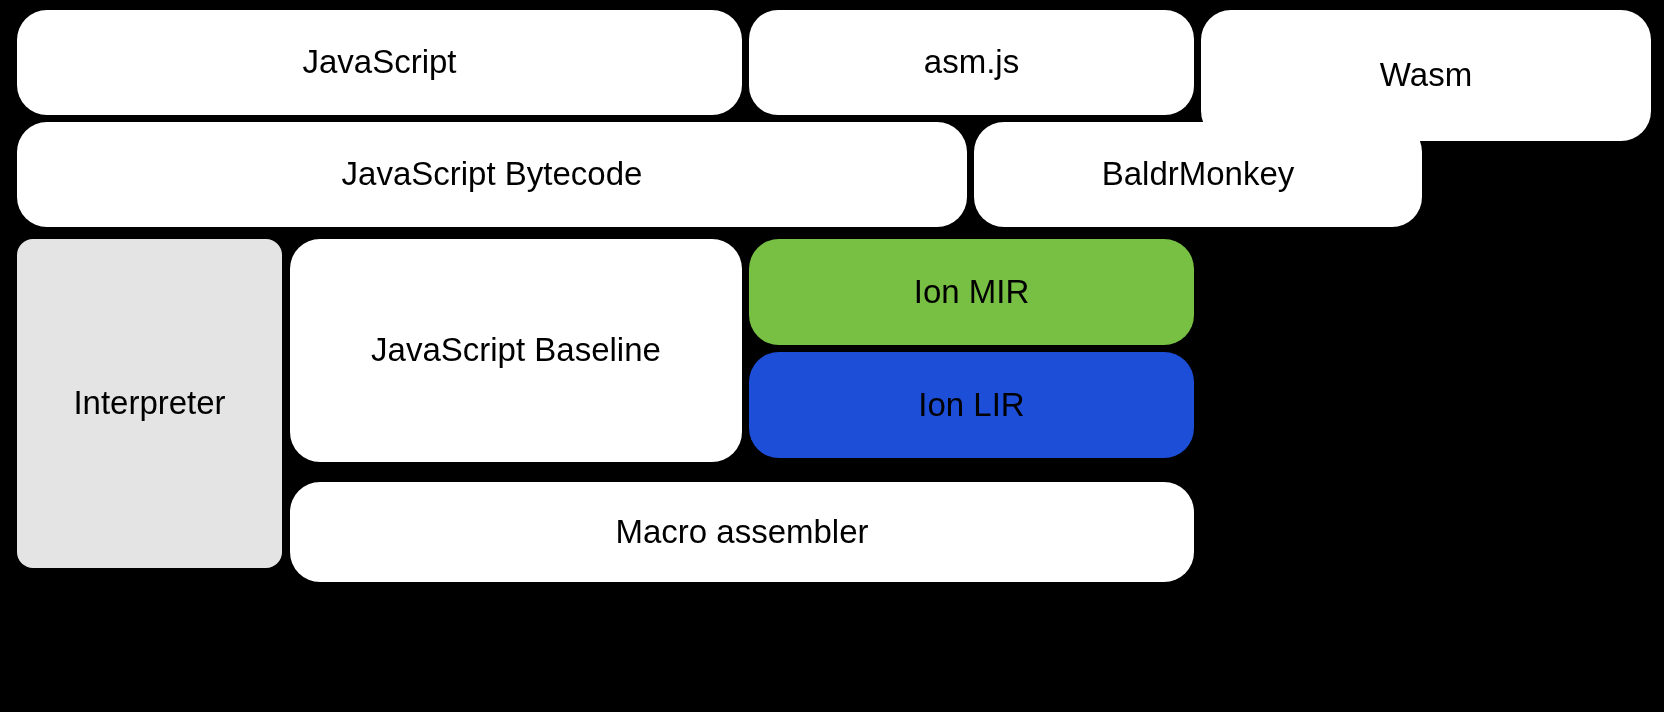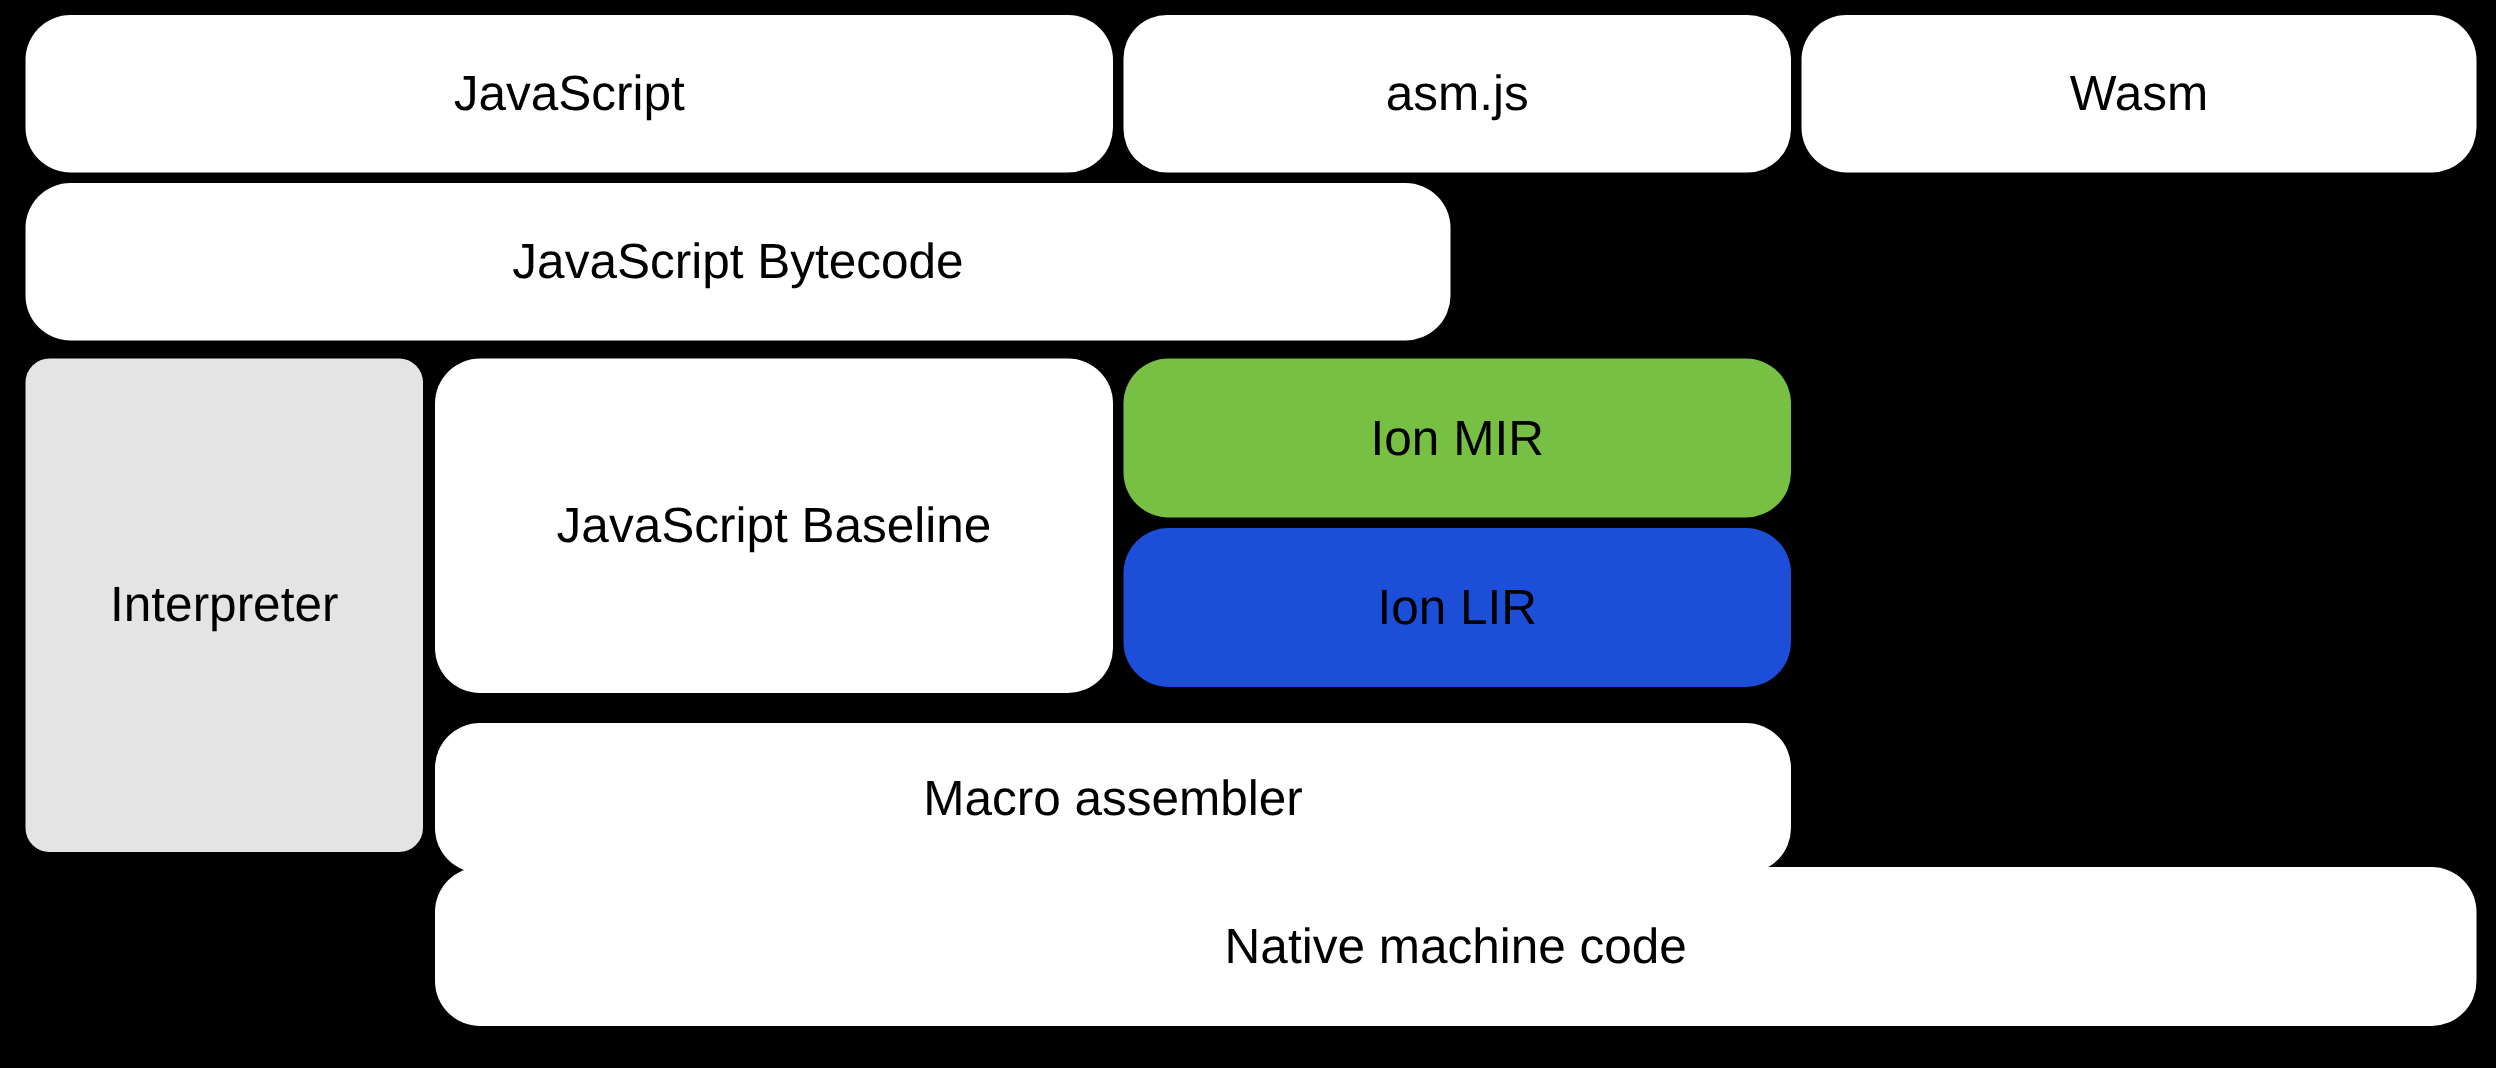--- a/index.html
+++ b/index.html
@@ -26,21 +26,21 @@
     color: #000000;
     line-height: 1.18;
     box-sizing: border-box;
   }
   .label { display: inline-block; }
   .label.narrow { max-width: 320px; }
 
   
   #n-javascript   { left: 17px;   top: 10px;  width: 725px;  height: 105px; }
   #n-asmjs        { left: 749px;  top: 10px;  width: 445px;  height: 105px; }
-  #n-wasm         { left: 1201px; top: 10px;  width: 450px;  height: 105px; }
+  #n-wasm         { left: 1201px; top: 10px;  width: 450px;  height: 131px; }
 
   
   #n-bytecode     { left: 17px;   top: 122px; width: 950px;  height: 105px; }
   #n-baldrmonkey  { left: 974px;  top: 122px; width: 448px;  height: 105px; }
 
   
   #n-interpreter  { left: 17px;   top: 239px; width: 265px;  height: 329px; border-radius: 16px; }
   #n-baseline     { left: 290px;  top: 239px; width: 452px;  height: 223px; }
   #n-ionmir       { left: 749px;  top: 239px; width: 445px;  height: 106px; }
   #n-ionlir       { left: 749px;  top: 352px; width: 445px;  height: 106px; }
@@ -64,20 +64,23 @@
   </div>
 
   <div class="node" id="n-wasm" style="background: rgb(255, 255, 255);">
     <span class="label">Wasm</span>
   </div>
 
   <div class="node" id="n-bytecode" style="background: rgb(255, 255, 255);">
     <span class="label">JavaScript Bytecode</span>
   </div>
 
+  <div class="node" id="n-baldrmonkey" style="background: rgb(255, 255, 255);">
+    <span class="label">BaldrMonkey</span>
+  </div>
 
   <div class="node" id="n-interpreter" style="background: rgb(228, 228, 228);">
     <span class="label">Interpreter</span>
   </div>
 
   <div class="node" id="n-baseline" style="background: rgb(255, 255, 255);">
     <span class="label narrow">JavaScript Baseline</span>
   </div>
 
   <div class="node" id="n-ionmir" style="background: rgb(119, 192, 67);">
@@ -86,17 +89,14 @@
 
   <div class="node" id="n-ionlir" style="background: #1d4ed8;">
     <span class="label">Ion LIR</span>
   </div>
 
 
   <div class="node" id="n-macro" style="background: rgb(255, 255, 255);">
     <span class="label">Macro assembler</span>
   </div>
 
-  <div class="node" id="n-native" style="background: rgb(255, 255, 255);">
-    <span class="label">Native machine code</span>
-  </div>
 
 </div>
 
 </body></html>

